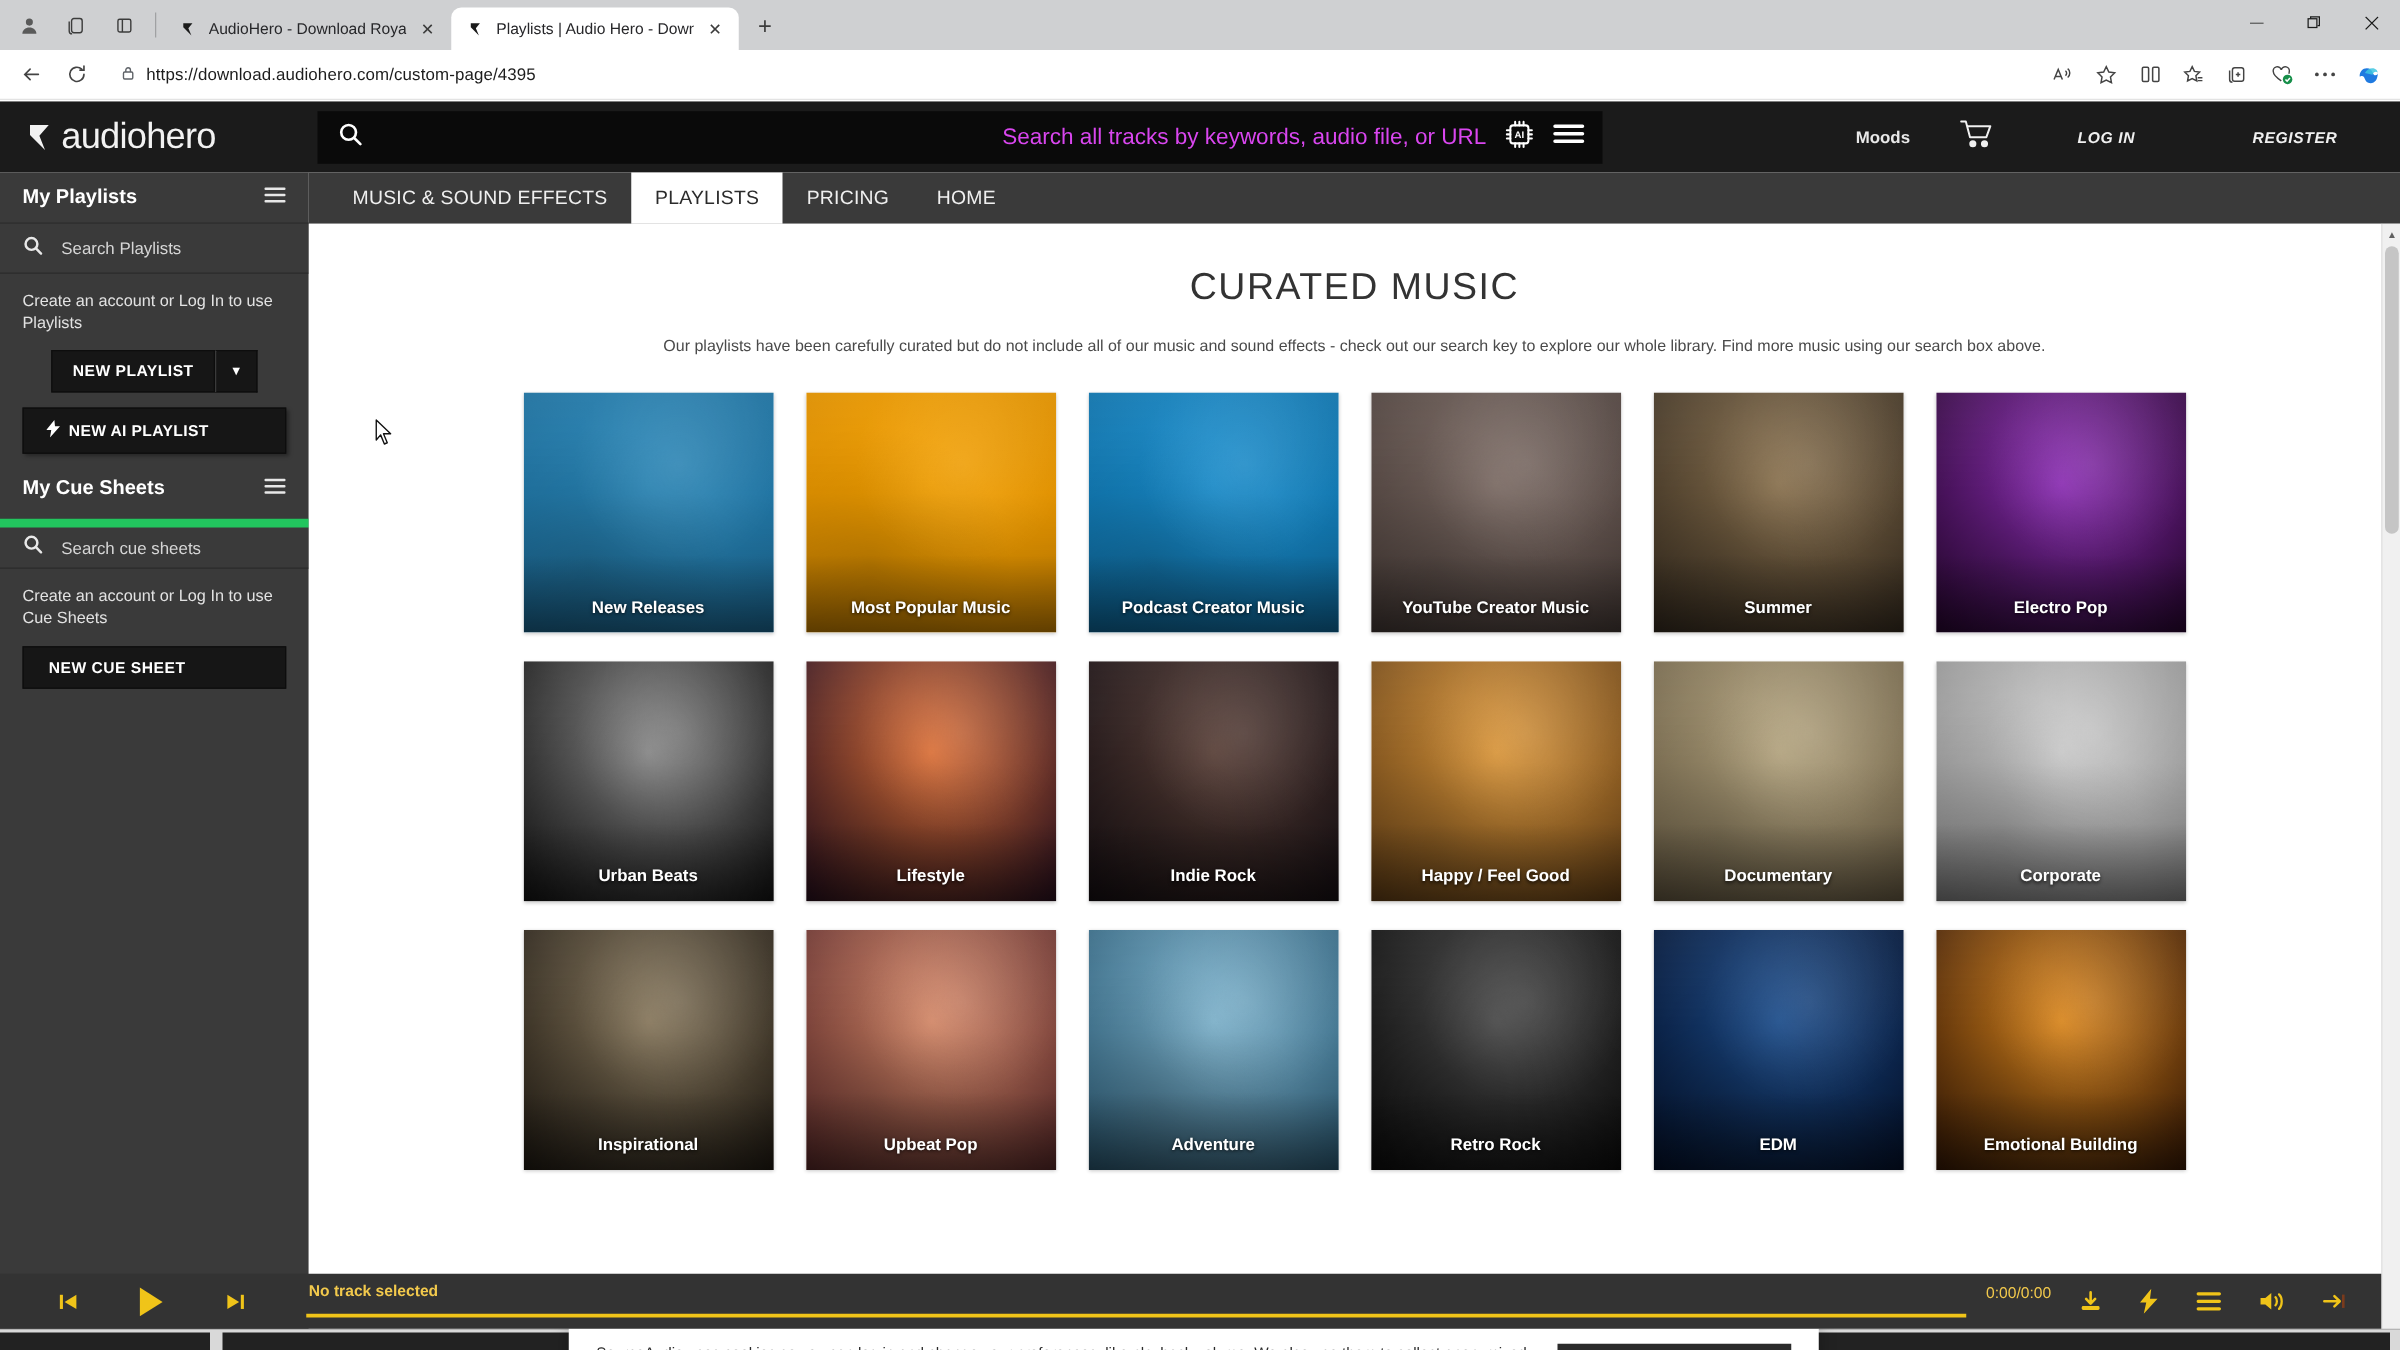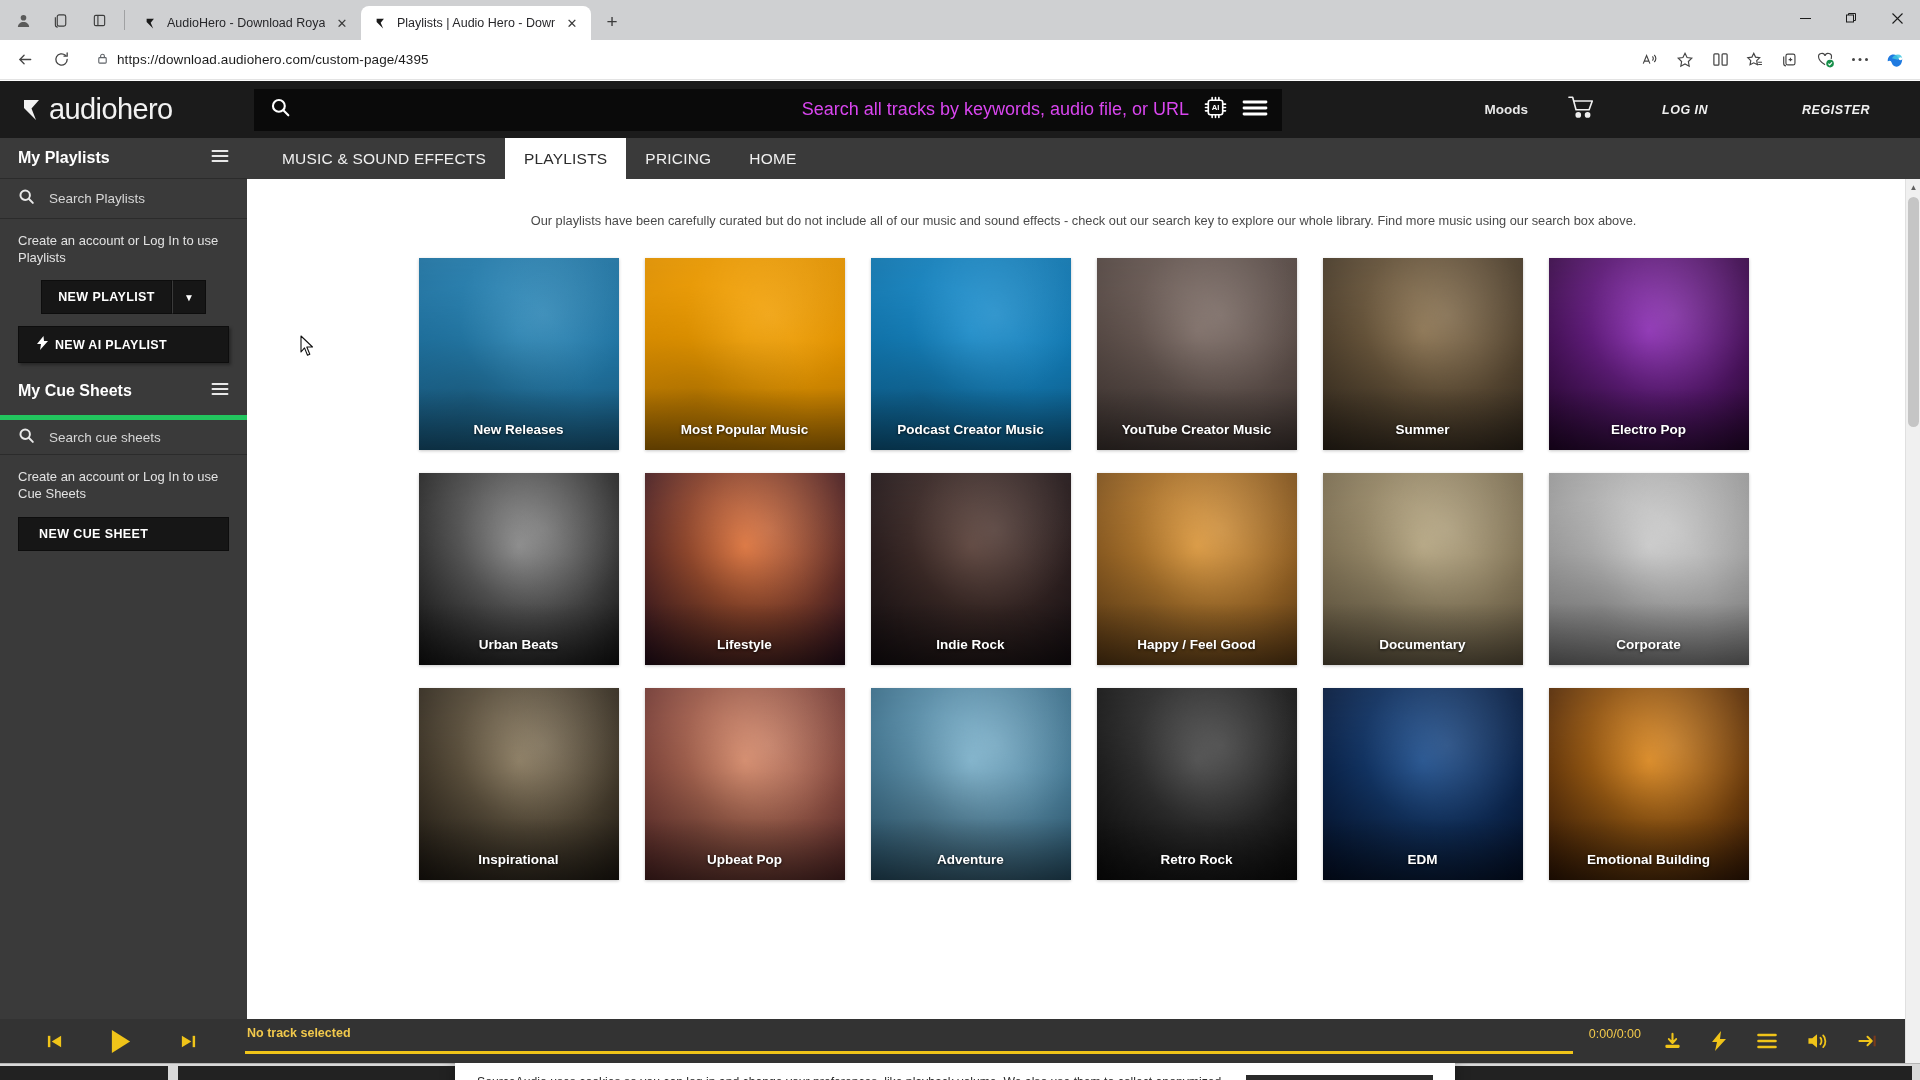--- a/index.html
+++ b/index.html
@@ -491,21 +491,21 @@
           <div class="sb-title2">
             <span>My Cue Sheets</span>
             <span class="sb-burger">
               <svg width="18" height="14" viewBox="0 0 18 14" stroke="#e8e8e8" stroke-width="1.9" stroke-linecap="round">
                   <path d="M1.5 2h15M1.5 7h15M1.5 12h15"></path>
                 </svg>
             </span>
           </div>
         </div>
 
-        <div class="sb-search" style="border-top:5px solid #22c55e">
+        <div class="sb-search" style="border-top:7px solid #22c55e">
           <span>
             <svg width="17" height="17" viewBox="0 0 18 18" fill="none" stroke="#e8e8e8" stroke-width="2.1">
                 <circle cx="7.6" cy="7.6" r="5"></circle>
                 <path d="M11.4 11.4l4.3 4.3" stroke-linecap="round"></path>
               </svg>
           </span>
           <span class="txt">Search cue sheets</span>
         </div>
 
         <div class="sb-block">
@@ -518,20 +518,21 @@
 
         <div class="navtabs">
           <div class="navtab">MUSIC &amp; SOUND EFFECTS</div>
           <div class="navtab active">PLAYLISTS</div>
           <div class="navtab">PRICING</div>
           <div class="navtab">HOME</div>
         </div>
 
         <div class="main">
           <div class="main-inner">
+            <h1 class="curated">CURATED MUSIC</h1>
             <div class="sub">Our playlists have been carefully curated but do not include all of our music and sound effects - check out our search key to explore our whole library. Find more music using our search box above.</div>
             <div class="grid" id="tile-grid">
                 <div class="tile">
                   <div class="art" style="background: radial-gradient(at 50% 38%, rgb(42, 135, 184) 0%, rgb(29, 109, 154) 100%);">
                     <div style="position: absolute; inset: 0px; opacity: 0.5; background: linear-gradient(rgba(255, 255, 255, 0.1) 0%, rgba(0, 0, 0, 0) 42%, rgba(0, 0, 0, 0.48) 100%), radial-gradient(circle at 62% 30%, rgba(255, 255, 255, 0.22) 0%, rgba(255, 255, 255, 0) 46%), radial-gradient(circle at 26% 72%, rgba(0, 0, 0, 0.3) 0%, rgba(0, 0, 0, 0) 55%);"></div>
                     <div style="position: absolute; left: 0px; right: 0px; bottom: 0px; height: 62px; background: linear-gradient(rgba(0, 0, 0, 0) 0%, rgba(0, 0, 0, 0.42) 100%);"></div>
                   </div>
                   <div class="cap">New Releases</div>
                 </div>
                 <div class="tile">

